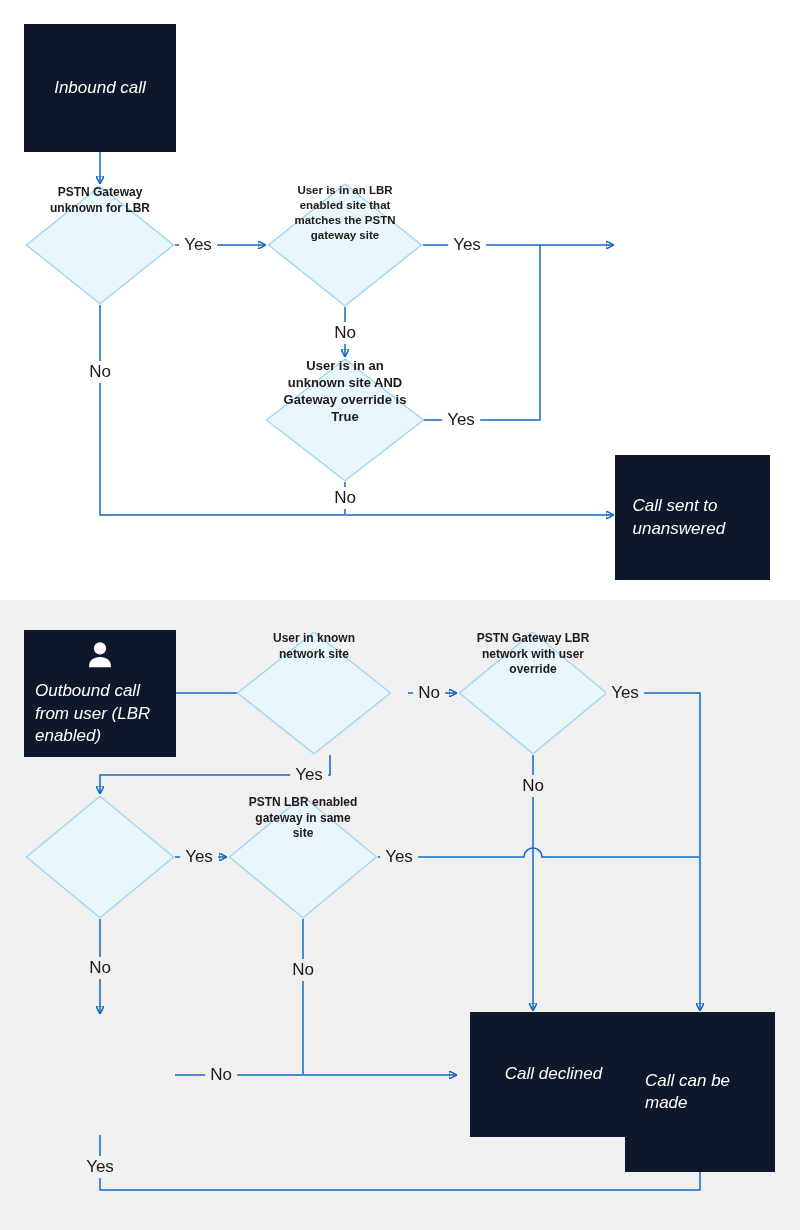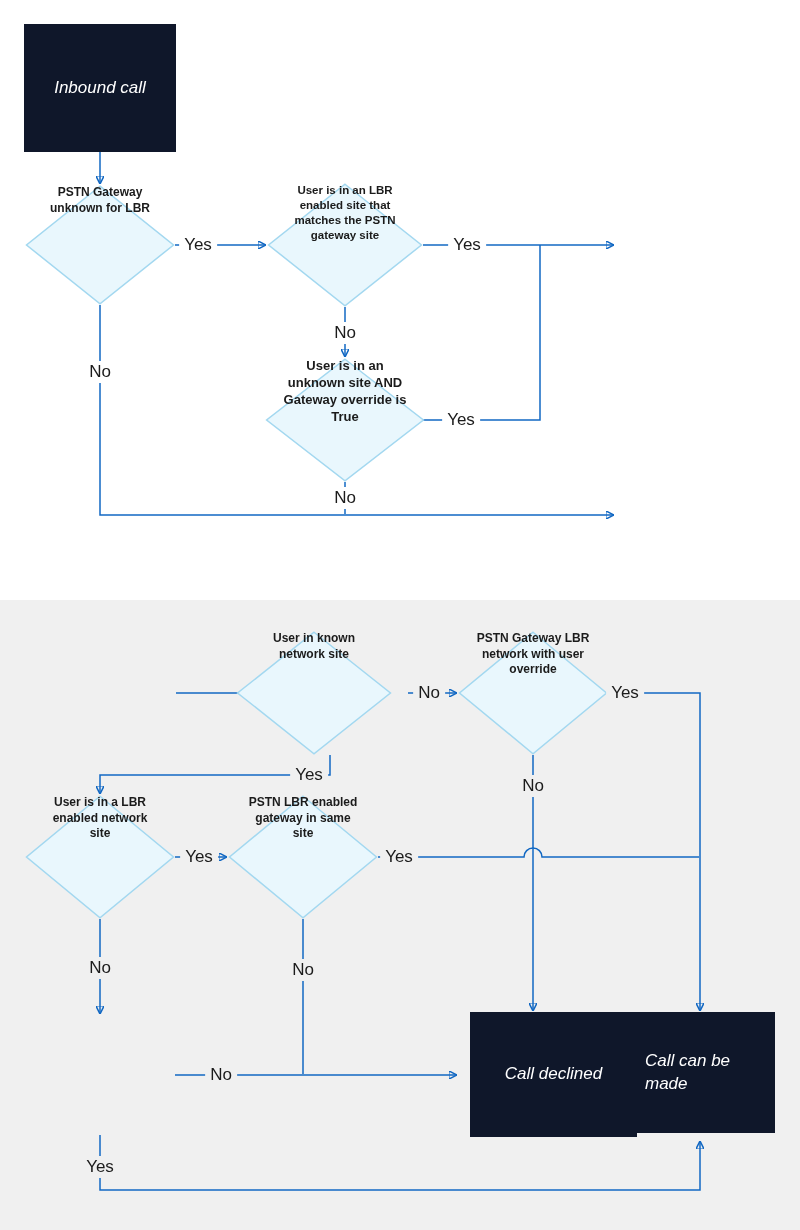--- a/index.html
+++ b/index.html
@@ -85,56 +85,67 @@
   </div>
 
   <div class="decision" style="left:265px;top:358px;width:160px;height:124px">
     <svg class="dshape" viewBox="0 0 100 100" preserveAspectRatio="none">
         <polygon points="50,1 99,50 50,99 1,50" vector-effect="non-scaling-stroke"></polygon>
       </svg>
     <span class="dlabel" style="width:124px;font-size:13px">User is in an unknown site AND Gateway override is True</span>
   </div>
 
 
+  <div class="process" style="left:615px;top:455px;width:155px;height:125px">
+    <span class="plabel" style="max-width:120px">Call sent to unanswered</span>
+  </div>
 
+  <div class="process" style="left:24px;top:630px;width:152px;height:127px">
+    <span class="person-icon">
+      <svg viewBox="0 0 24 24" width="34" height="34">
+          <circle cx="12" cy="6.6" r="4.3" fill="#ffffff"></circle>
+          <path d="M12 12.7c-4.7 0-7.7 2.5-7.7 6.3V20h15.4v-1c0-3.8-3-6.3-7.7-6.3z" fill="#ffffff"></path>
+        </svg>
+    </span>
+    <span class="plabel" style="max-width:130px">Outbound call from user (LBR enabled)</span>
+  </div>
 
   <div class="decision" style="left:236px;top:631px;width:156px;height:124px">
     <svg class="dshape" viewBox="0 0 100 100" preserveAspectRatio="none">
         <polygon points="50,1 99,50 50,99 1,50" vector-effect="non-scaling-stroke"></polygon>
       </svg>
     <span class="dlabel" style="width:106px">User in known network site</span>
   </div>
 
   <div class="decision" style="left:458px;top:631px;width:150px;height:124px">
     <svg class="dshape" viewBox="0 0 100 100" preserveAspectRatio="none">
         <polygon points="50,1 99,50 50,99 1,50" vector-effect="non-scaling-stroke"></polygon>
       </svg>
     <span class="dlabel" style="width:116px">PSTN Gateway LBR network with user override</span>
   </div>
 
   <div class="decision" style="left:25px;top:795px;width:150px;height:124px">
     <svg class="dshape" viewBox="0 0 100 100" preserveAspectRatio="none">
         <polygon points="50,1 99,50 50,99 1,50" vector-effect="non-scaling-stroke"></polygon>
       </svg>
-    <span class="dlabel" style="width:116px">User is in a LBR enabled network site</span>
   </div>
 
   <div class="decision" style="left:228px;top:795px;width:150px;height:124px">
     <svg class="dshape" viewBox="0 0 100 100" preserveAspectRatio="none">
         <polygon points="50,1 99,50 50,99 1,50" vector-effect="non-scaling-stroke"></polygon>
       </svg>
     <span class="dlabel" style="width:116px">PSTN LBR enabled gateway in same site</span>
   </div>
 
 
   <div class="process" style="left:470px;top:1012px;width:167px;height:125px">
     <span class="plabel" style="max-width:125px">Call declined</span>
   </div>
 
-  <div class="process" style="left:625px;top:1012px;width:150px;height:121px">
+  <div class="process" style="left:625px;top:1012px;width:150px;height:160px">
     <span class="plabel" style="max-width:110px">Call can be made</span>
   </div>
 
   <span class="elabel on-white" style="left:198px;top:245px">Yes</span>
   <span class="elabel on-white" style="left:467px;top:245px">Yes</span>
   <span class="elabel on-white" style="left:345px;top:333px">No</span>
   <span class="elabel on-white" style="left:461px;top:420px">Yes</span>
   <span class="elabel on-white" style="left:100px;top:372px">No</span>
   <span class="elabel on-white" style="left:345px;top:498px">No</span>
 

